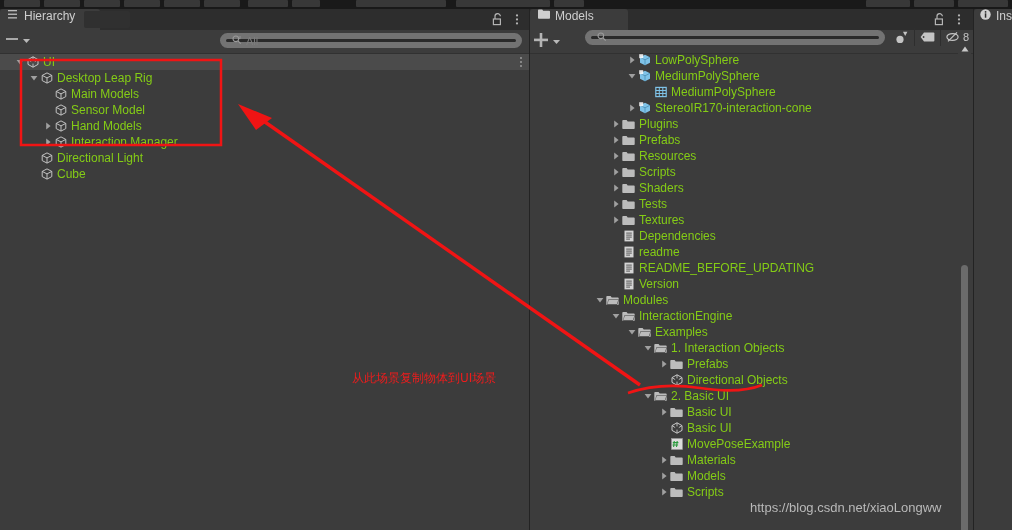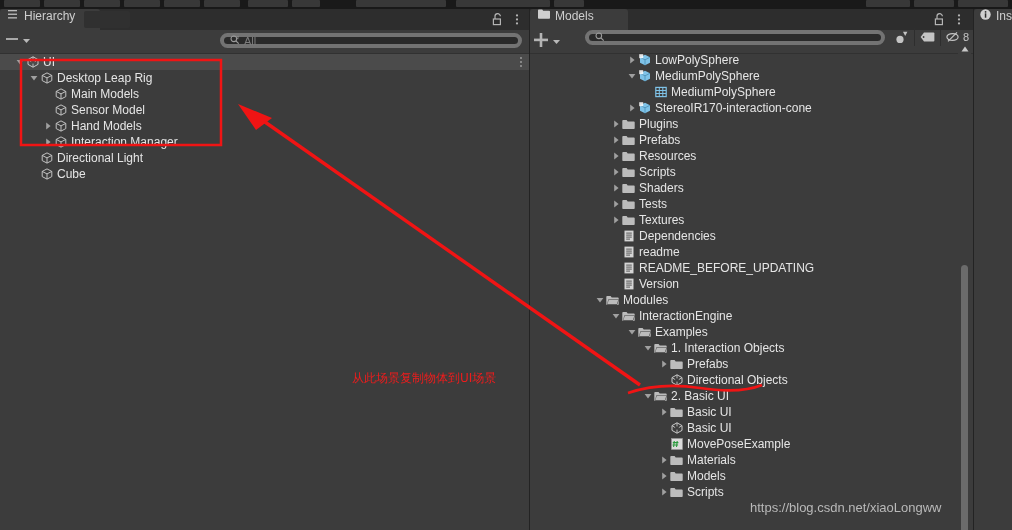--- a/index.html
+++ b/index.html
@@ -24,28 +24,28 @@
        border-top-left-radius:3px;border-top-right-radius:3px;
        font-size:12px;color:#cfcfcf;white-space:nowrap;}
   .tab .tabicon{margin-right:5px;display:flex;align-items:center;}
   .tabextra{position:absolute;top:2px;height:17px;background:#303030;border-radius:2px;}
   .tabtools{position:absolute;top:0;height:21px;display:flex;align-items:center;gap:8px;}
   .toolglyph{width:12px;height:14px;display:flex;align-items:center;justify-content:center;color:#b4b4b4;}
 
   
   .searchrow{position:absolute;height:21px;left:0;width:100%;background:#3c3c3c;
              display:flex;align-items:center;}
-  .searchbox{position:absolute;height:15px;background:#2a2a2a;border:4px solid #737373;
+  .searchbox{position:absolute;height:15px;background:#2a2a2a;border:6px solid #737373;
              border-radius:8px;display:flex;align-items:center;padding:0 6px;box-sizing:border-box;}
   .searchbox .ph{color:#7d7d7d;font-size:11px;margin-left:4px;}
 
   
   .tree{position:absolute;overflow:hidden;}
   .row{position:relative;height:16px;display:flex;align-items:center;white-space:nowrap;}
-  .row .lbl{font-size:12px;color:#e5e5e5;line-height:16px;}
+  .row .lbl{font-size:12px;color:#84cc16;line-height:16px;}
   .row.sel{background:#4b4b4b;}
   .arrow{width:11px;height:16px;display:flex;align-items:center;justify-content:center;flex:0 0 11px;}
   .arrow svg{display:block;}
   .ico{width:15px;height:16px;display:flex;align-items:center;justify-content:center;flex:0 0 15px;margin-right:3px;}
 
   .hier-menu{position:absolute;right:6px;top:0;height:16px;display:flex;align-items:center;color:#9a9a9a;font-size:11px;}
 
   
   .annot{position:absolute;pointer-events:none;}
   .redtext{position:absolute;color:#ee1c1c;font-size:12px;white-space:nowrap;

